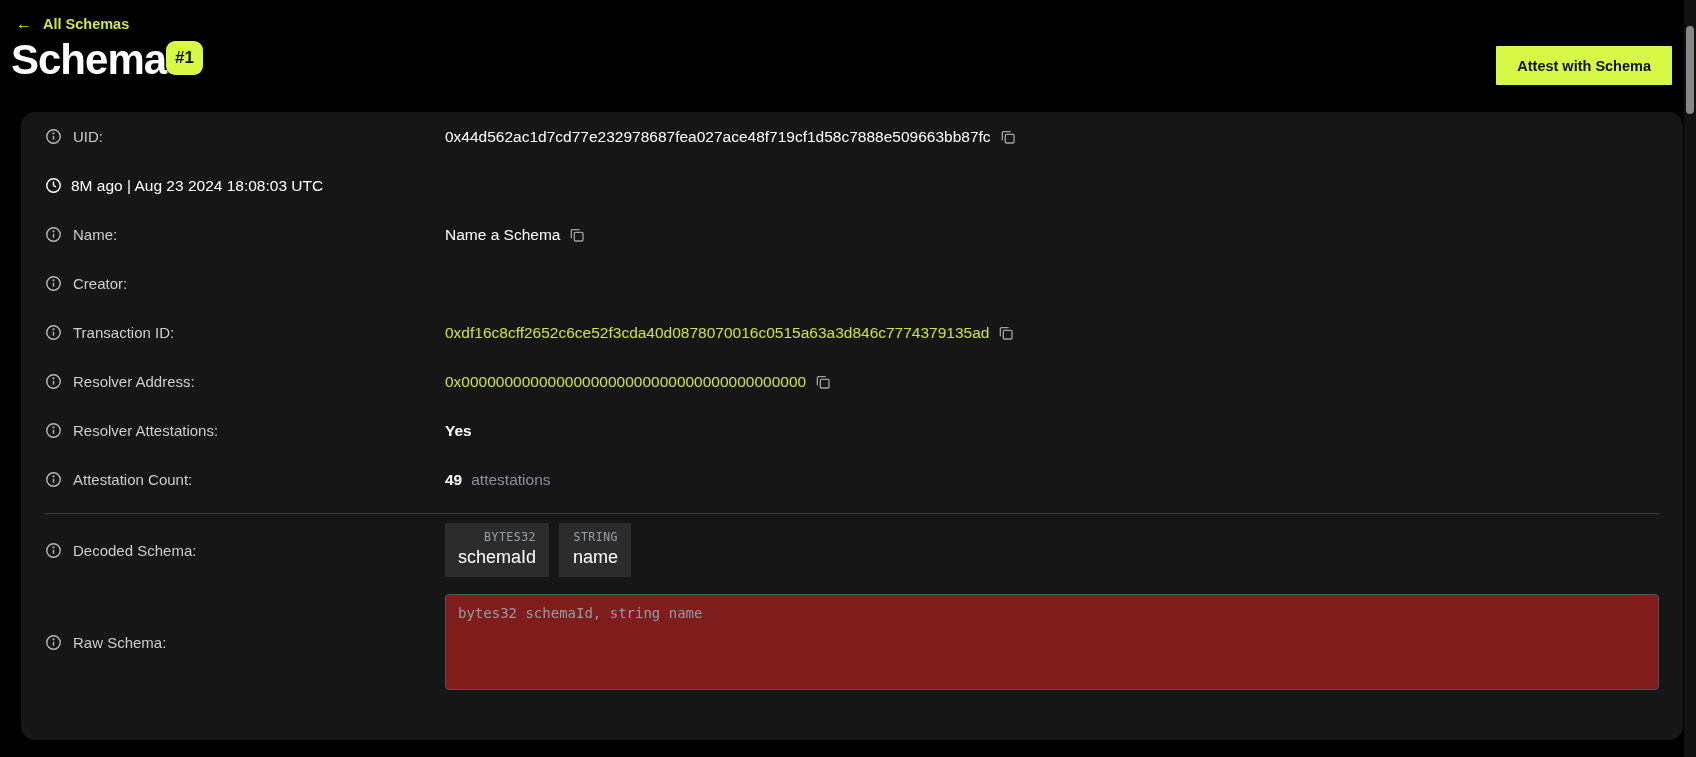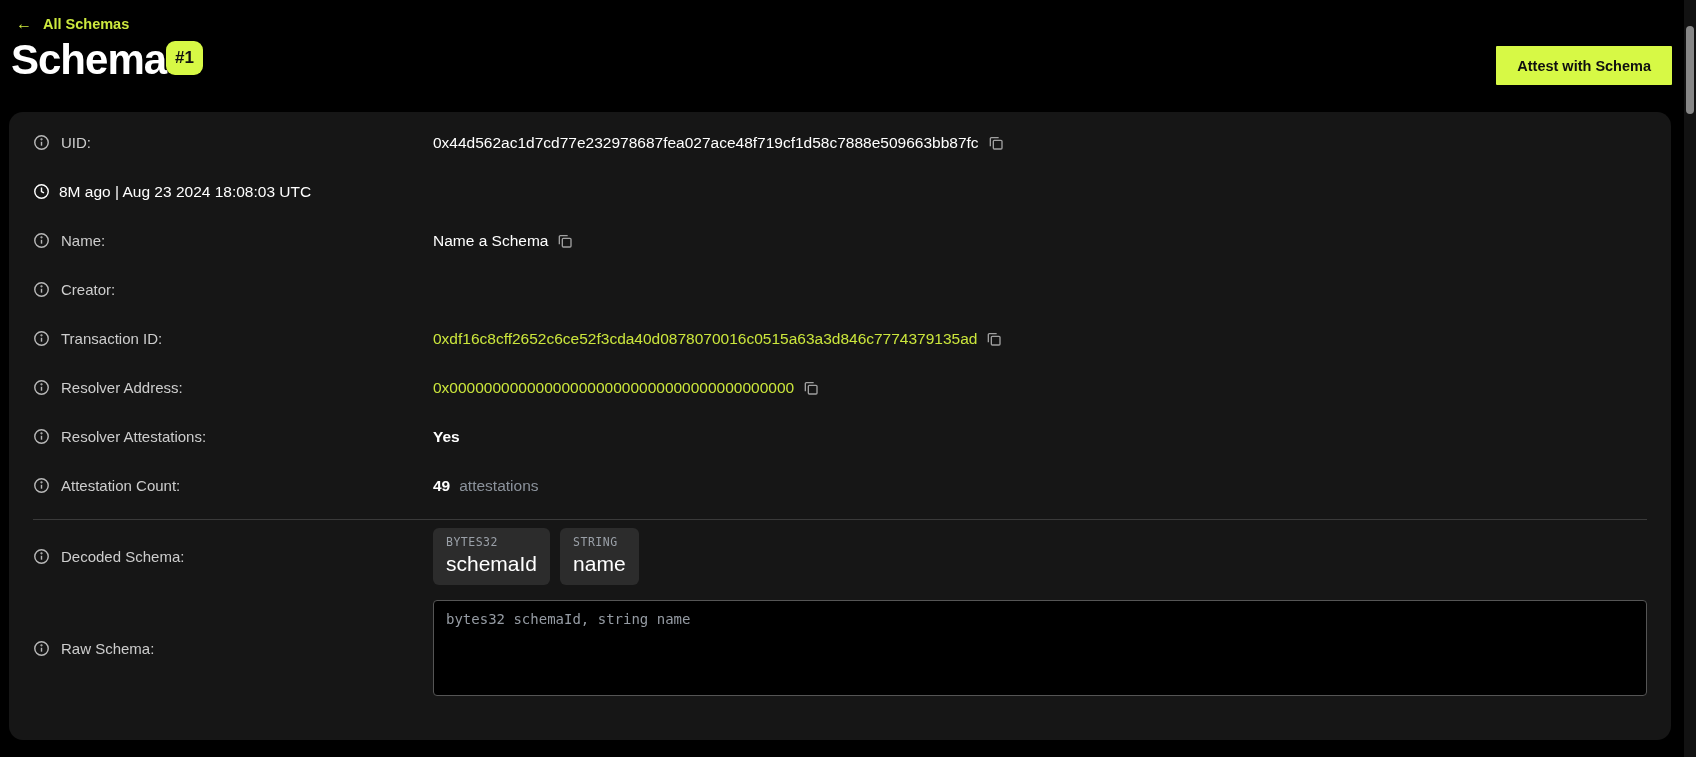--- a/index.html
+++ b/index.html
@@ -37,70 +37,70 @@
     position:absolute; right:24px; top:46px;
     height:39px; padding:0 21px;
     background:#d7f945; color:#101010;
     border:none; border-radius:1px;
     font-family:"Liberation Sans", sans-serif;
     font-size:14.5px; font-weight:700;
     cursor:pointer;
   }
   
   .card {
-    position:absolute; left:9px; top:112px;
+    position:absolute; left:21px; top:112px;
     width:1662px; height:628px;
     background:#161616;
     border-radius:14px;
-    padding-top:6px;
   }
   .row {
     display:flex; align-items:center;
     height:49px; padding-left:24px;
   }
   .label-cell {
     width:400px; flex-shrink:0;
     display:flex; align-items:center; gap:11px;
     color:#cdcdcd; font-size:15px;
   }
   .info-ic { flex-shrink:0; }
   .value-cell {
     display:flex; align-items:center; gap:9px;
     font-size:15.5px;
+    text-align:right;
   }
   .val-white { color:#fff; }
   .val-accent { color:#cbe63c; cursor:pointer; }
   .val-bold { font-weight:700; }
   .muted-link { color:#8b929b; cursor:pointer; }
   .copy-btn {
     background:none; border:none; padding:0; margin:0;
     display:flex; align-items:center; cursor:pointer;
   }
   .divider {
     height:1px; background:#3a3a3a;
     margin:9px 24px 0 24px;
   }
   .row-decoded { height:72px; }
   .chips { display:flex; gap:10px; }
   .chip {
-    background:#2c2c2c; border-radius:6px;
+    background:#2c2c2c; border-radius:0;
     padding:7px 13px 9px 13px;
     min-width:72px;
   }
   .chip-type {
     display:block;
     font-family:"DejaVu Sans Mono", monospace;
     font-size:11.5px; color:#9aa0a8;
     margin-bottom:3px; letter-spacing:0.5px;
   }
-  .chip-name { font-size:21px; color:#fff; font-weight:500; }
+  .chip-name { font-size:18px; color:#fff; font-weight:500; }
   .row-raw { height:112px; }
   .raw-textarea {
     flex:1; margin-right:24px; height:96px;
-    background:#000000;
+    background:#7f1d1d;
     border:1px solid #555;
     border-radius:4px;
     color:#959ba3;
     font-family:"DejaVu Sans Mono", monospace;
     font-size:14px;
     padding:10px 12px;
     resize:none; outline:none;
   }
   
   .scrollbar-track {

